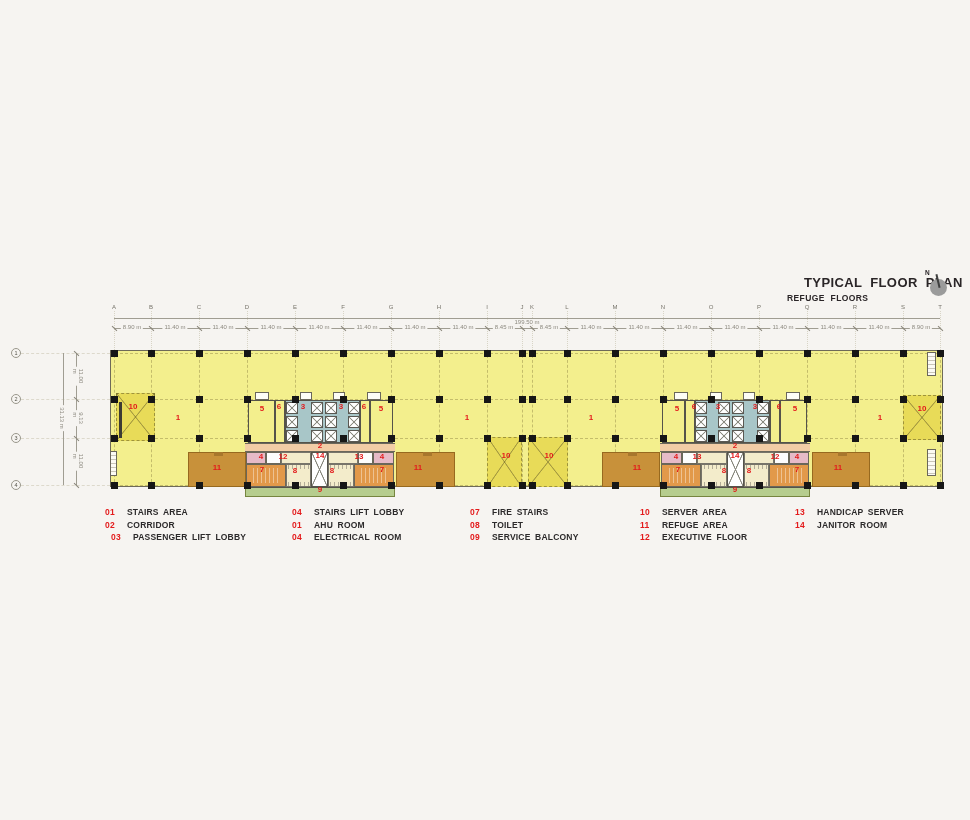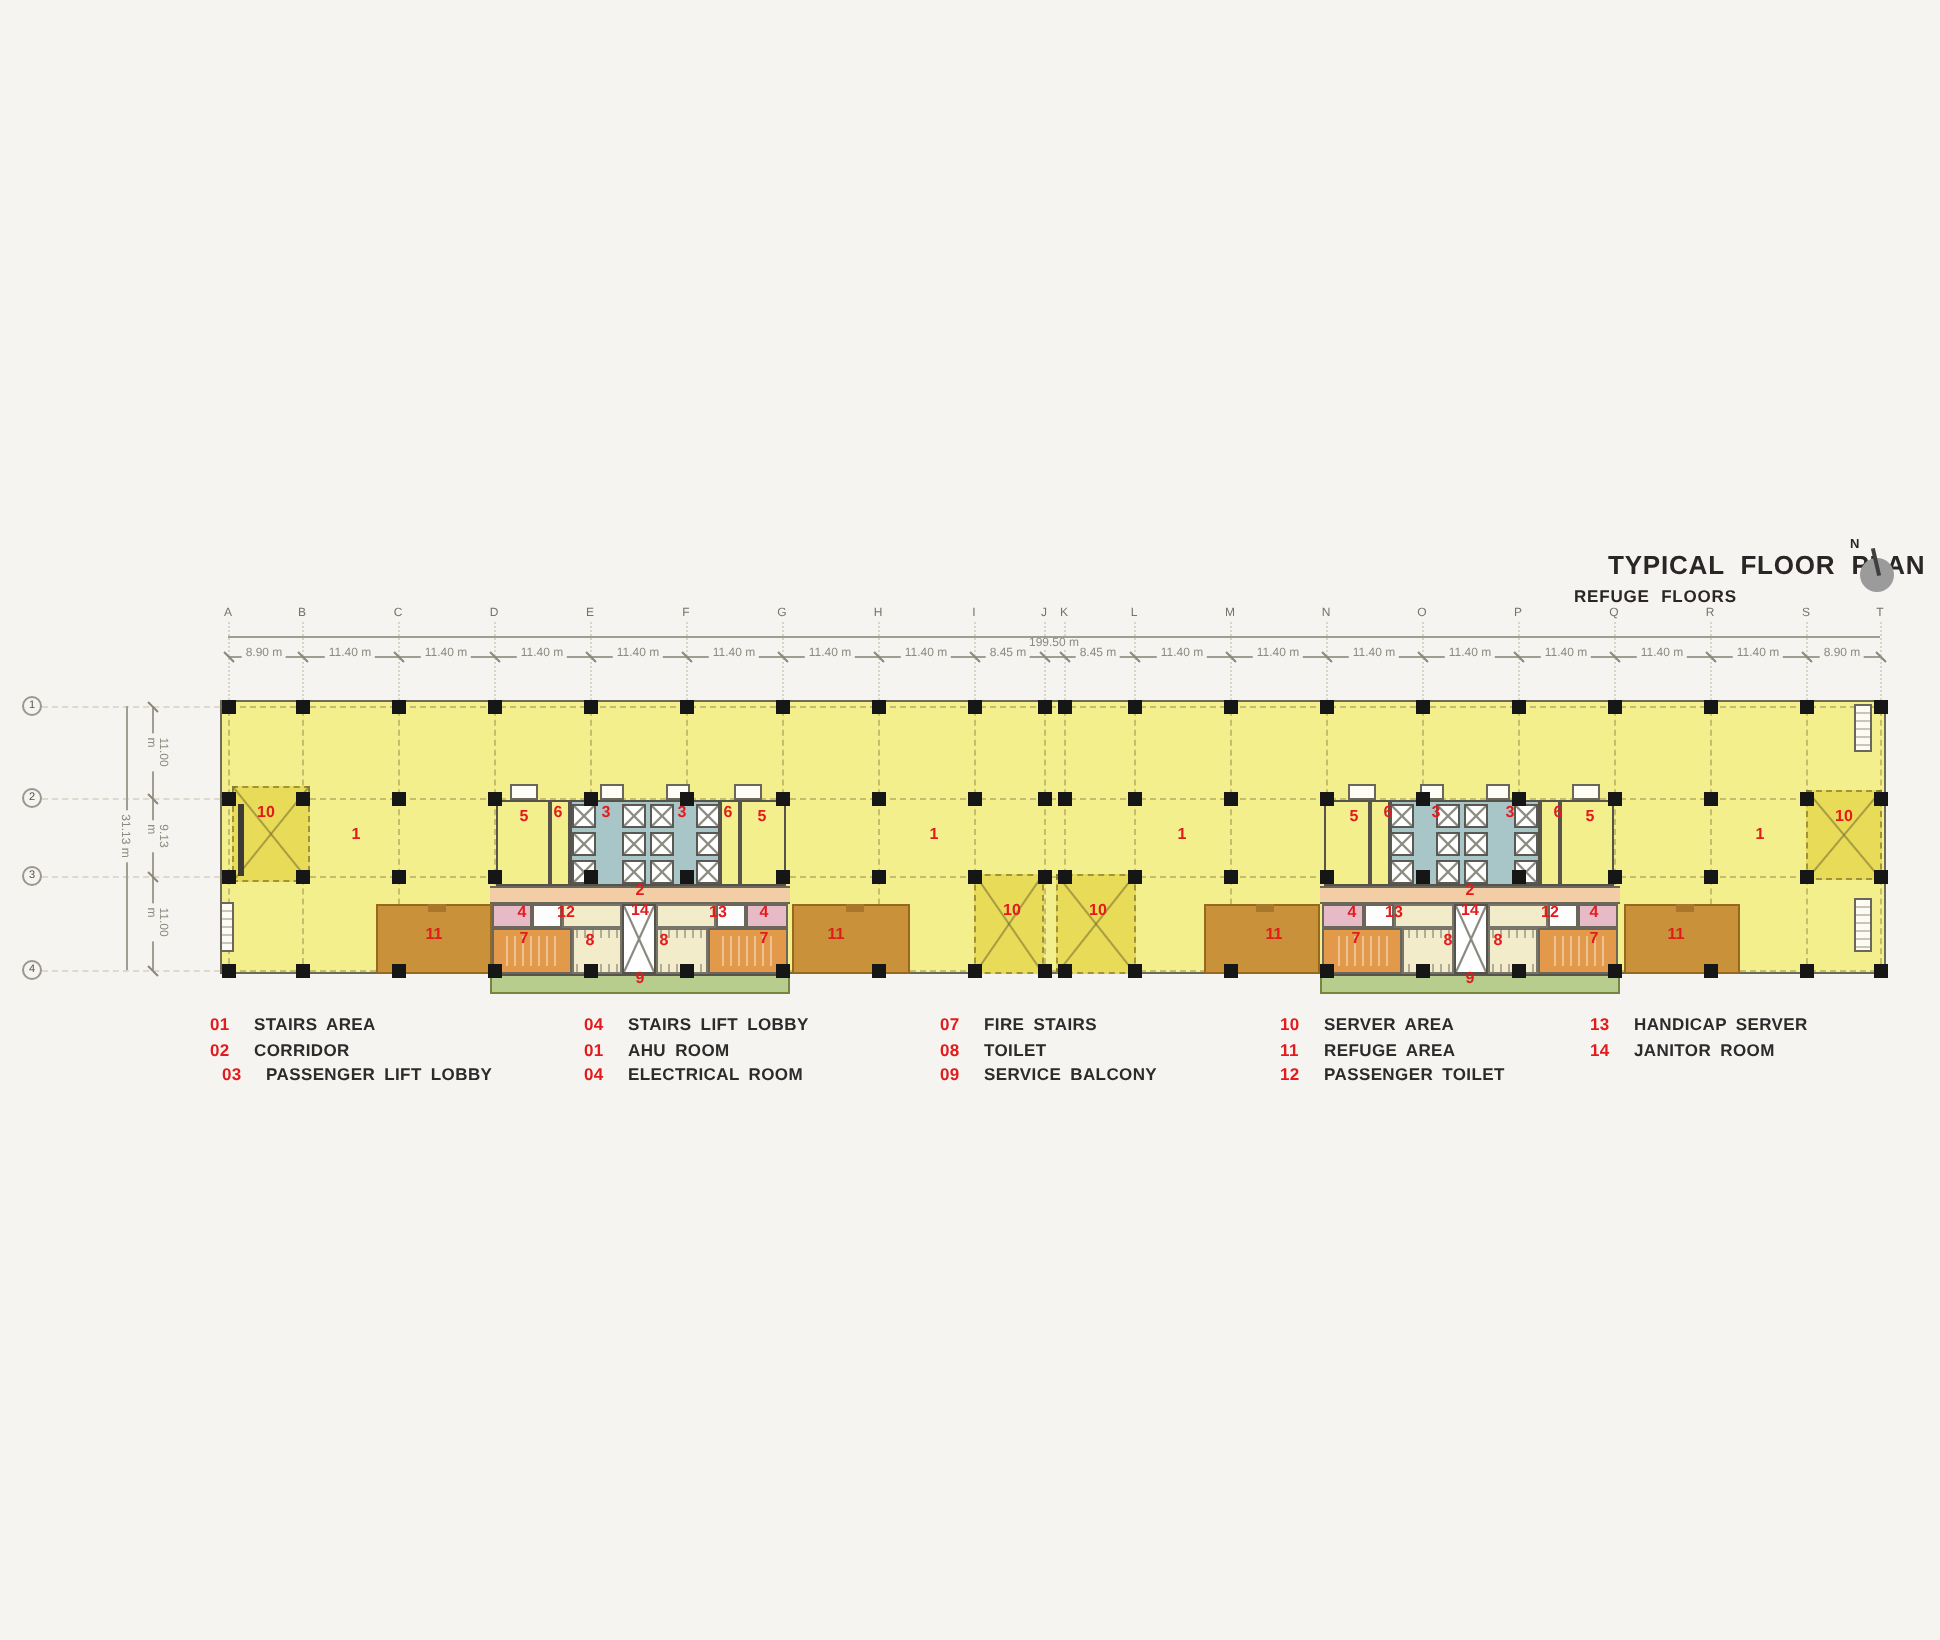--- a/index.html
+++ b/index.html
@@ -355,21 +355,21 @@
       <div class="legend-item" style="left: 640px; top: 507px;">
       <span class="lnum">10</span>
       <span class="ltext">SERVER  AREA</span>
     </div>
       <div class="legend-item" style="left: 640px; top: 520px;">
       <span class="lnum">11</span>
       <span class="ltext">REFUGE  AREA</span>
     </div>
       <div class="legend-item" style="left: 640px; top: 532px;">
       <span class="lnum">12</span>
-      <span class="ltext">PASSENGER  TOILET</span>
+      <span class="ltext">EXECUTIVE  FLOOR</span>
     </div>
       <div class="legend-item" style="left: 795px; top: 507px;">
       <span class="lnum">13</span>
       <span class="ltext">HANDICAP  SERVER</span>
     </div>
       <div class="legend-item" style="left: 795px; top: 520px;">
       <span class="lnum">14</span>
       <span class="ltext">JANITOR ROOM</span>
     </div>
     </div>

